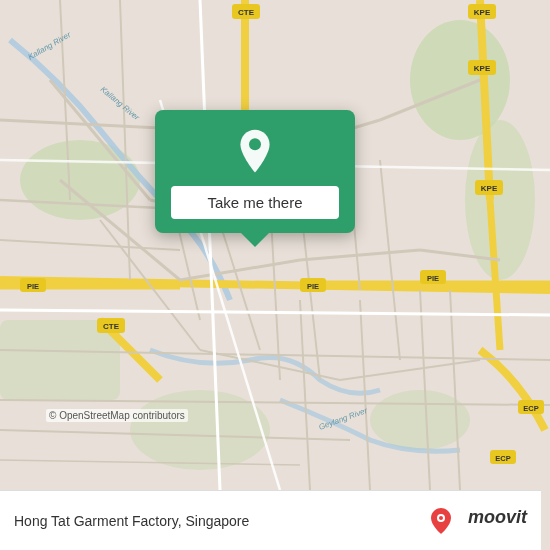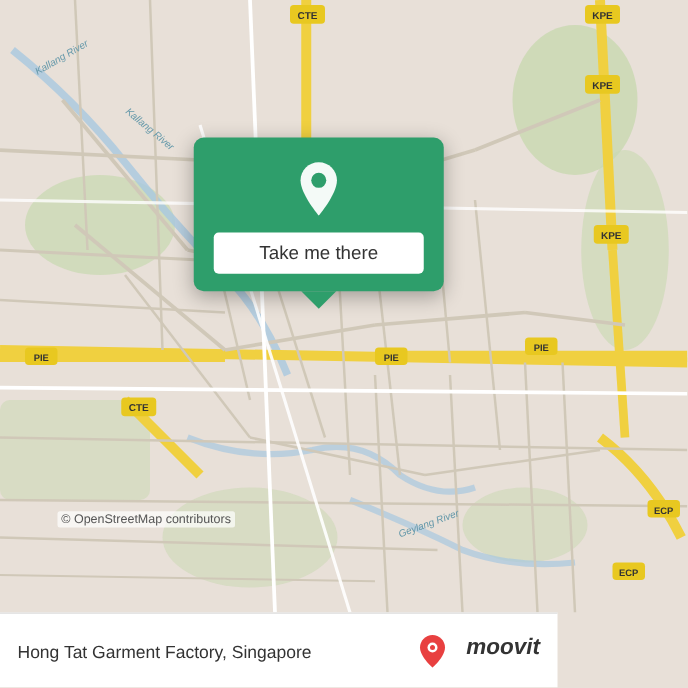--- a/index.html
+++ b/index.html
@@ -78,21 +78,21 @@
       padding: 8px 4px;
       font-size: 15px;
       font-weight: 500;
       cursor: pointer;
       width: 100%;
       text-align: center;
     }
 
     
     .bottom-bar {
-      width: 446px;
+      width: 541px;
       height: 60px;
       background: white;
       border-top: 1px solid #ddd;
       display: flex;
       align-items: center;
       justify-content: space-between;
       padding: 0 14px;
       position: absolute;
       bottom: 0;
     }

